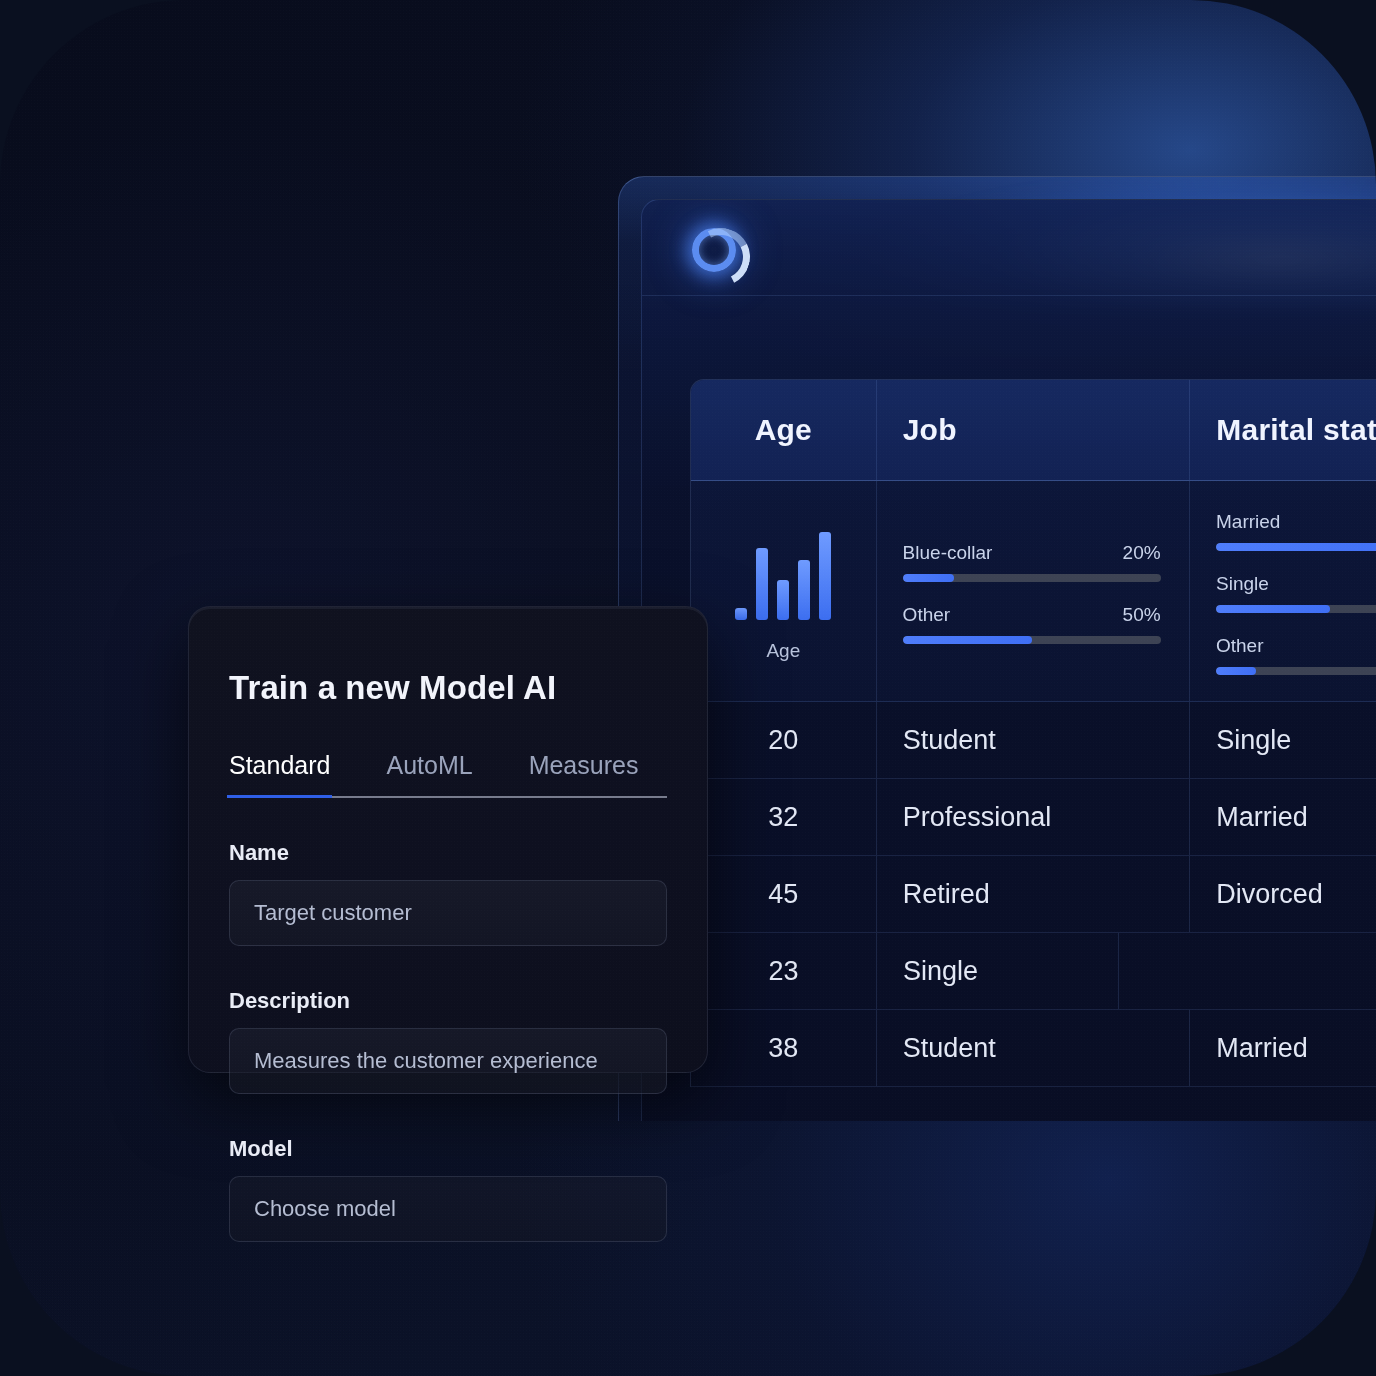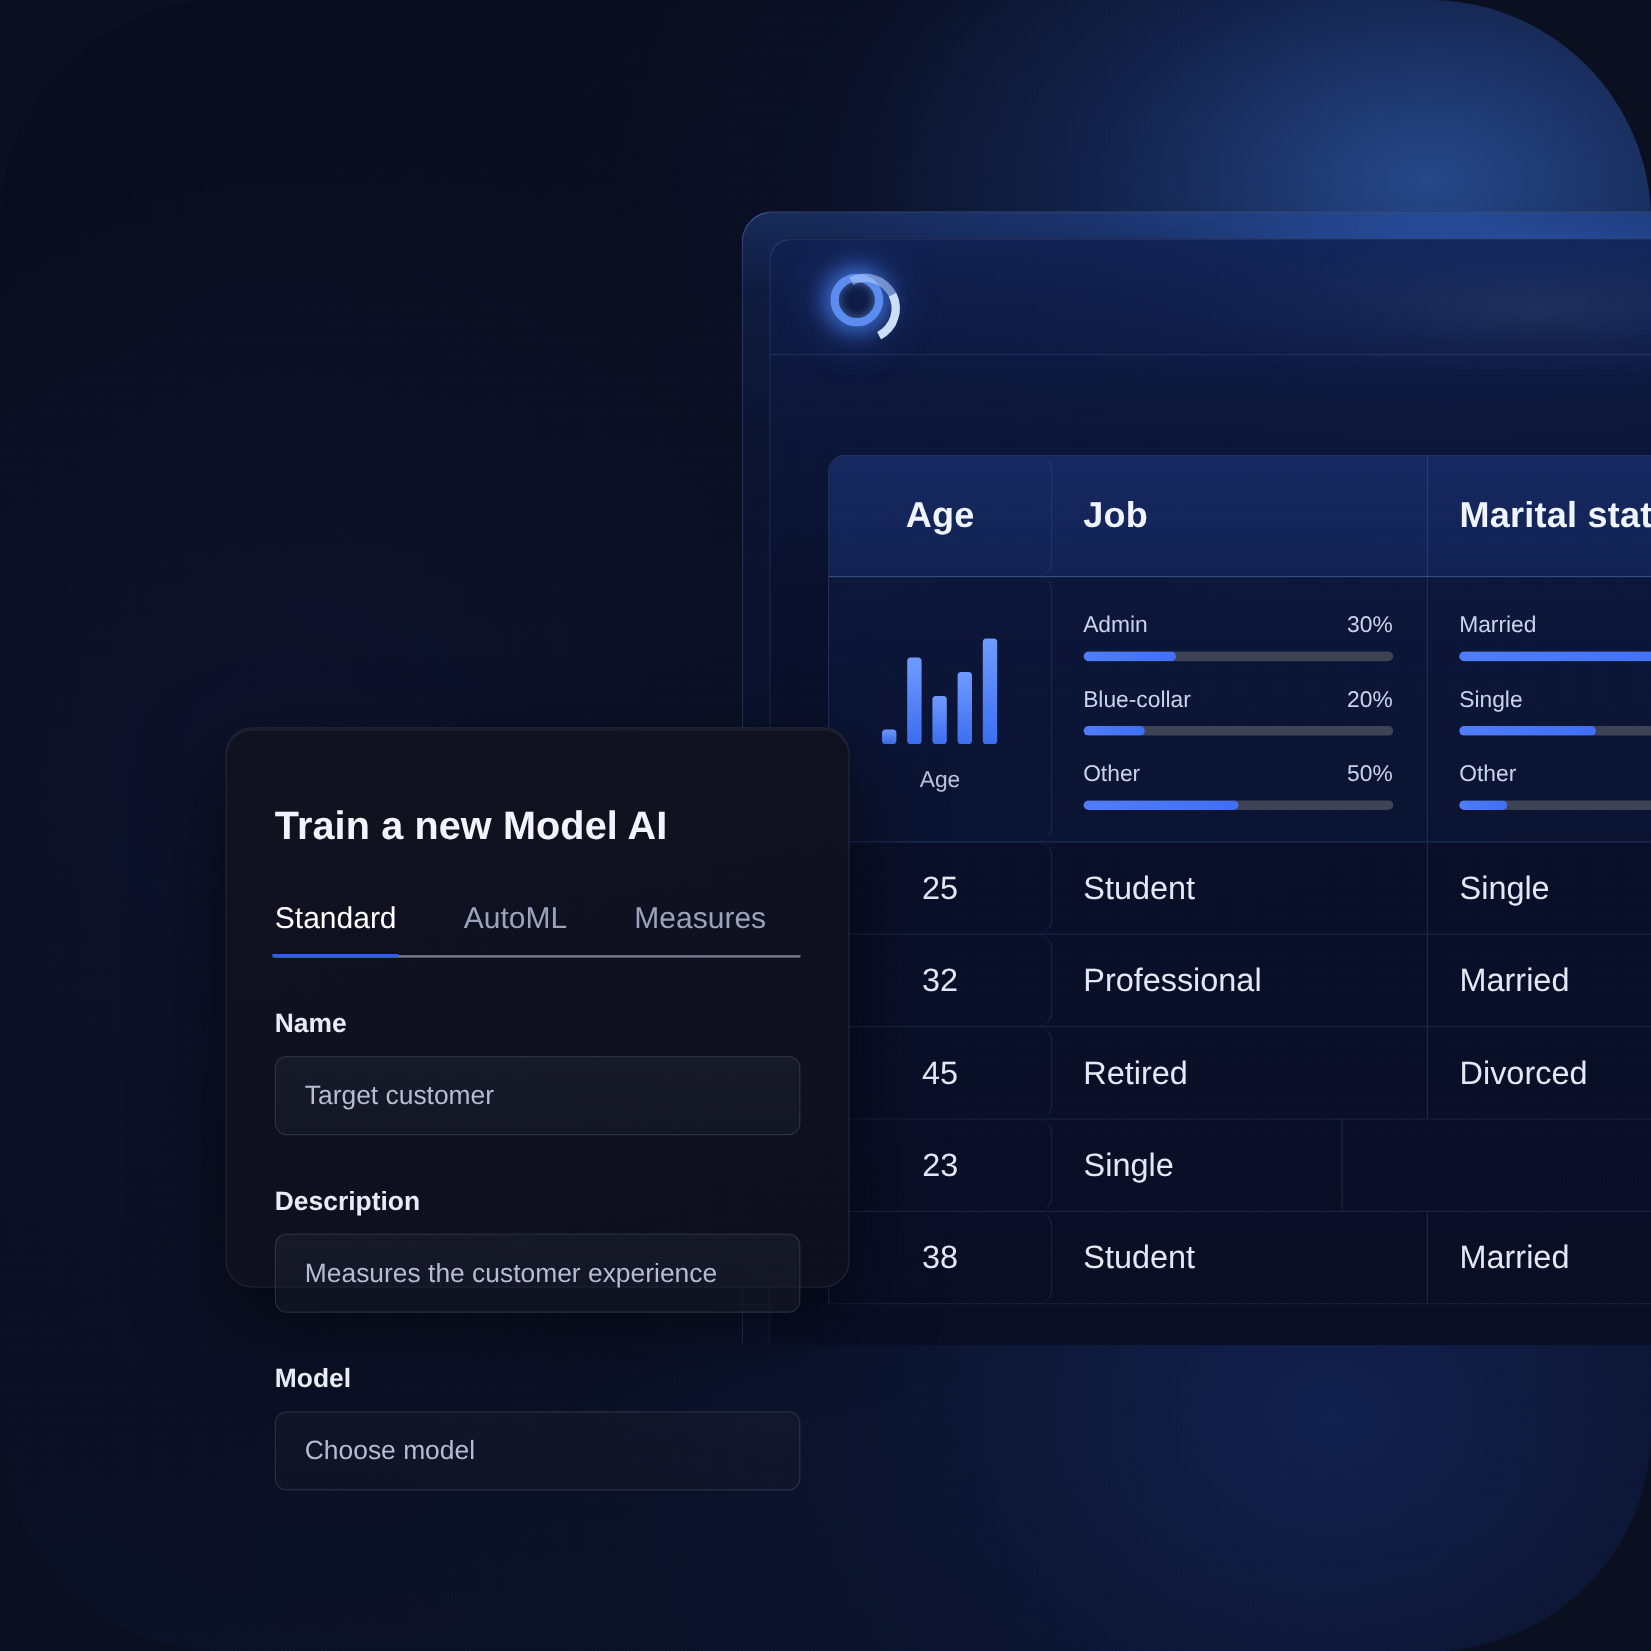--- a/index.html
+++ b/index.html
@@ -161,21 +161,21 @@
     font-size: 30px;
     font-weight: 600;
     color: #f0f4ff;
     letter-spacing: .2px;
   }
 
   .t-cell {
     padding: 0 0 0 26px;
     border-right: 1px solid rgba(120,155,225,0.17);
   }
-  .col-age   { width: 186px; justify-content: center; padding-left: 0; border-radius: 12px; }
+  .col-age   { width: 186px; justify-content: center; padding-left: 0; }
   .col-job   { width: 314px; }
   .col-mar   { width: 242px; }
 
   
   .t-summary {
     background: linear-gradient(180deg, rgba(14,27,68,0.55) 0%, rgba(12,22,56,0.55) 100%);
     border-bottom: 1px solid rgba(120,155,225,0.17);
   }
   .t-summary .t-cell {
     height: 220px;
@@ -351,29 +351,20 @@
               <div class="sb" style="height:42%"></div>
               <div class="sb" style="height:62%"></div>
               <div class="sb" style="height:92%"></div>
             </div>
             <div id="age-chart-label">Age</div>
           </div>
 
           <div class="t-cell col-job">
             <div class="dist">
               <div class="dist-top">
-                <span class="dist-name">Admin</span>
-                <span class="dist-pct">30%</span>
-              </div>
-              <div class="dist-track">
-                <div class="dist-fill" style="width:30%"></div>
-              </div>
-            </div>
-            <div class="dist">
-              <div class="dist-top">
                 <span class="dist-name">Blue-collar</span>
                 <span class="dist-pct">20%</span>
               </div>
               <div class="dist-track">
                 <div class="dist-fill" style="width:20%"></div>
               </div>
             </div>
             <div class="dist">
               <div class="dist-top">
                 <span class="dist-name">Other</span>
@@ -407,21 +398,21 @@
                 <span class="dist-name">Other</span>
               </div>
               <div class="dist-track">
                 <div class="dist-fill" style="width:18%"></div>
               </div>
             </div>
           </div>
         </div>
 
         <div class="t-row t-data">
-          <div class="t-cell col-age">25</div>
+          <div class="t-cell col-age">20</div>
           <div class="t-cell col-job">Student</div>
           <div class="t-cell col-mar">Single</div>
         </div>
         <div class="t-row t-data">
           <div class="t-cell col-age">32</div>
           <div class="t-cell col-job">Professional</div>
           <div class="t-cell col-mar">Married</div>
         </div>
         <div class="t-row t-data">
           <div class="t-cell col-age">45</div>

